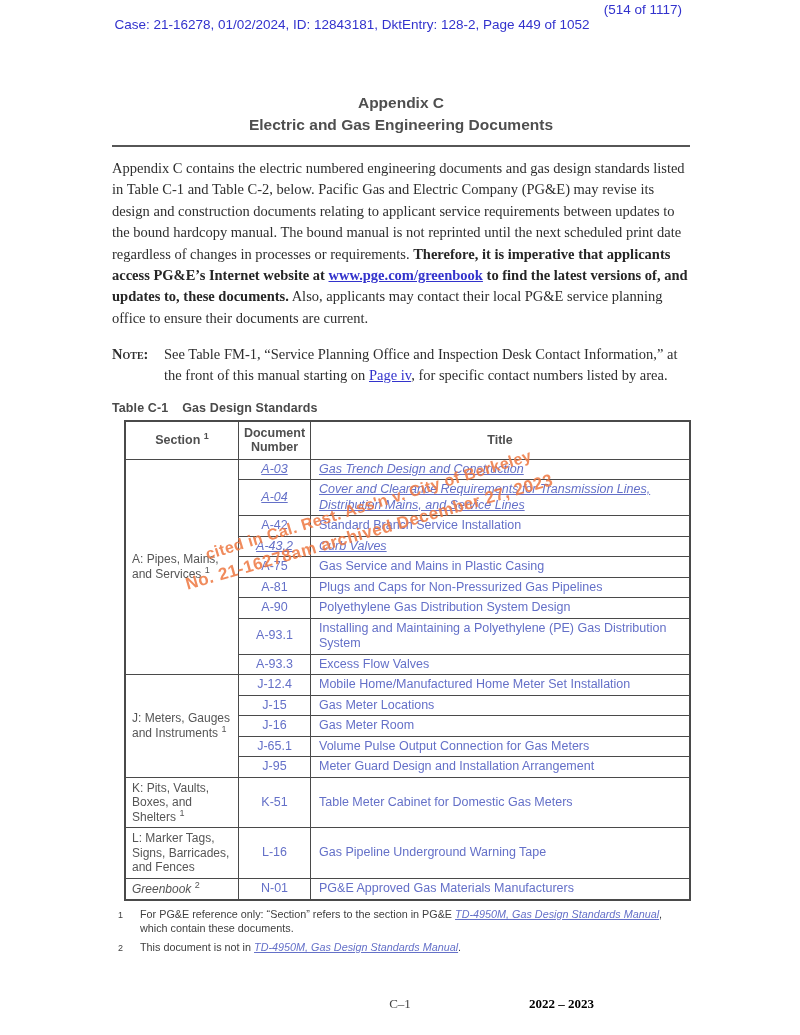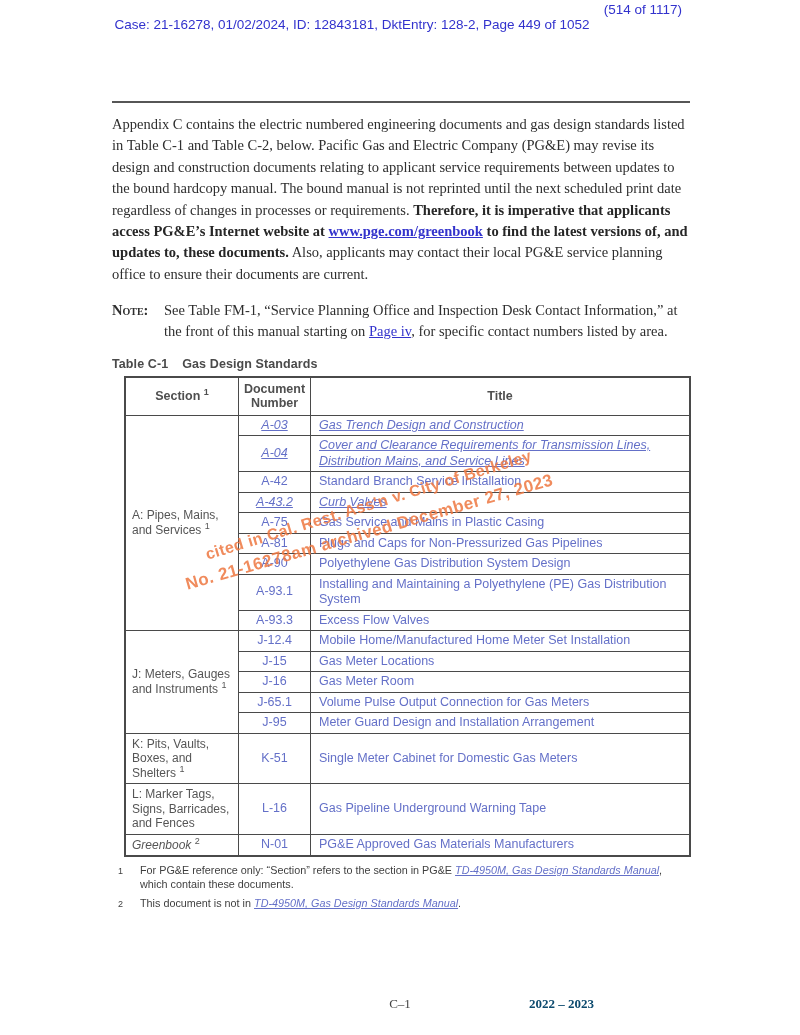--- a/index.html
+++ b/index.html
@@ -61,32 +61,36 @@
   .wm{position:absolute;color:var(--watermark_orange);opacity:0.87;font-weight:bold;
       white-space:nowrap;pointer-events:none;z-index:5;}
   .wm1{left:206px;top:546px;font-size:16px;letter-spacing:0.4px;
        transform:rotate(-17deg);transform-origin:0 50%;}
   .wm2{left:186px;top:575px;font-size:17px;letter-spacing:0.5px;
        transform:rotate(-16deg);transform-origin:0 50%;}
   
   .footer-page{position:absolute;top:996px;left:0;width:800px;text-align:center;
                font-family:"Liberation Serif",serif;font-size:13px;color:#444;}
   .footer-years{position:absolute;top:996px;right:110px;font-family:"Liberation Serif",serif;
-                font-size:13px;font-weight:bold;color:#0c4a6e;}
+                font-size:13px;font-weight:bold;color:#000000;}
 </style>
 </head>
 <body>
 
 <div class="page">
 
   <div class="sheet-num">(514 of 1117)</div>
   <div class="case-line">Case: 21-16278, 01/02/2024, ID: 12843181, DktEntry: 128-2, Page 449 of 1052</div>
 
   <div class="content">
 
+    <div class="doc-title">
+      <div>Appendix C</div>
+      <div>Electric and Gas Engineering Documents</div>
+    </div>
     <hr class="title-rule">
 
     <p class="intro"><span>Appendix C contains the electric numbered engineering documents and gas design standards listed in Table C-1 and Table C-2, below. Pacific Gas and Electric Company (PG&amp;E) may revise its design and construction documents relating to applicant service requirements between updates to the bound hardcopy manual. The bound manual is not reprinted until the next scheduled print date regardless of changes in processes or requirements. </span><b>Therefore, it is imperative that applicants access PG&amp;E’s Internet website at </b><b><span class="body-link">www.pge.com/greenbook</span></b><b> to find the latest versions of, and updates to, these documents.</b><span> Also, applicants may contact their local PG&amp;E service planning office to ensure their documents are current.</span></p>
 
     <div class="note">
       <div class="note-label">Note:</div>
       <div class="note-body"><span>See Table FM-1, “Service Planning Office and Inspection Desk Contact Information,” at the front of this manual starting on </span><span class="body-link">Page iv</span><span>, for specific contact numbers listed by area.</span></div>
     </div>
 
     <div class="tbl-caption"><span>Table C-1</span><span class="cap-gap"></span><span>Gas Design Standards</span></div>
@@ -154,21 +158,21 @@
             <td class="num-cell"><span>J-65.1</span></td>
             <td class="title-cell"><span>Volume Pulse Output Connection for Gas Meters</span></td>
           </tr>
           <tr>
             <td class="num-cell"><span>J-95</span></td>
             <td class="title-cell"><span>Meter Guard Design and Installation Arrangement</span></td>
           </tr>
           <tr>
             <td rowspan="1" class="sec-cell"><span>K: Pits, Vaults, Boxes, and Shelters</span> <sup>1</sup></td>
             <td class="num-cell"><span>K-51</span></td>
-            <td class="title-cell"><span>Single Meter Cabinet for Domestic Gas Meters</span></td>
+            <td class="title-cell"><span>Table Meter Cabinet for Domestic Gas Meters</span></td>
           </tr>
           <tr>
             <td rowspan="1" class="sec-cell"><span>L: Marker Tags, Signs, Barricades, and Fences</span></td>
             <td class="num-cell"><span>L-16</span></td>
             <td class="title-cell"><span>Gas Pipeline Underground Warning Tape</span></td>
           </tr>
           <tr>
             <td rowspan="1" class="sec-cell"><span class="italic">Greenbook</span> <sup>2</sup></td>
             <td class="num-cell"><span>N-01</span></td>
             <td class="title-cell"><span>PG&amp;E Approved Gas Materials Manufacturers</span></td>

